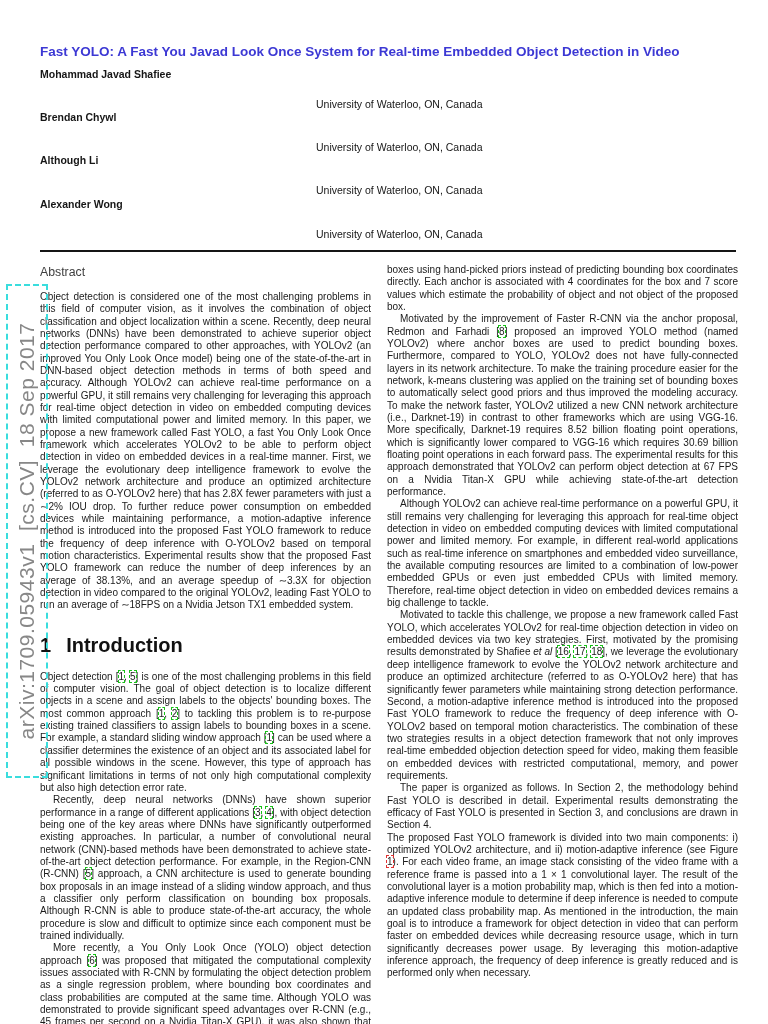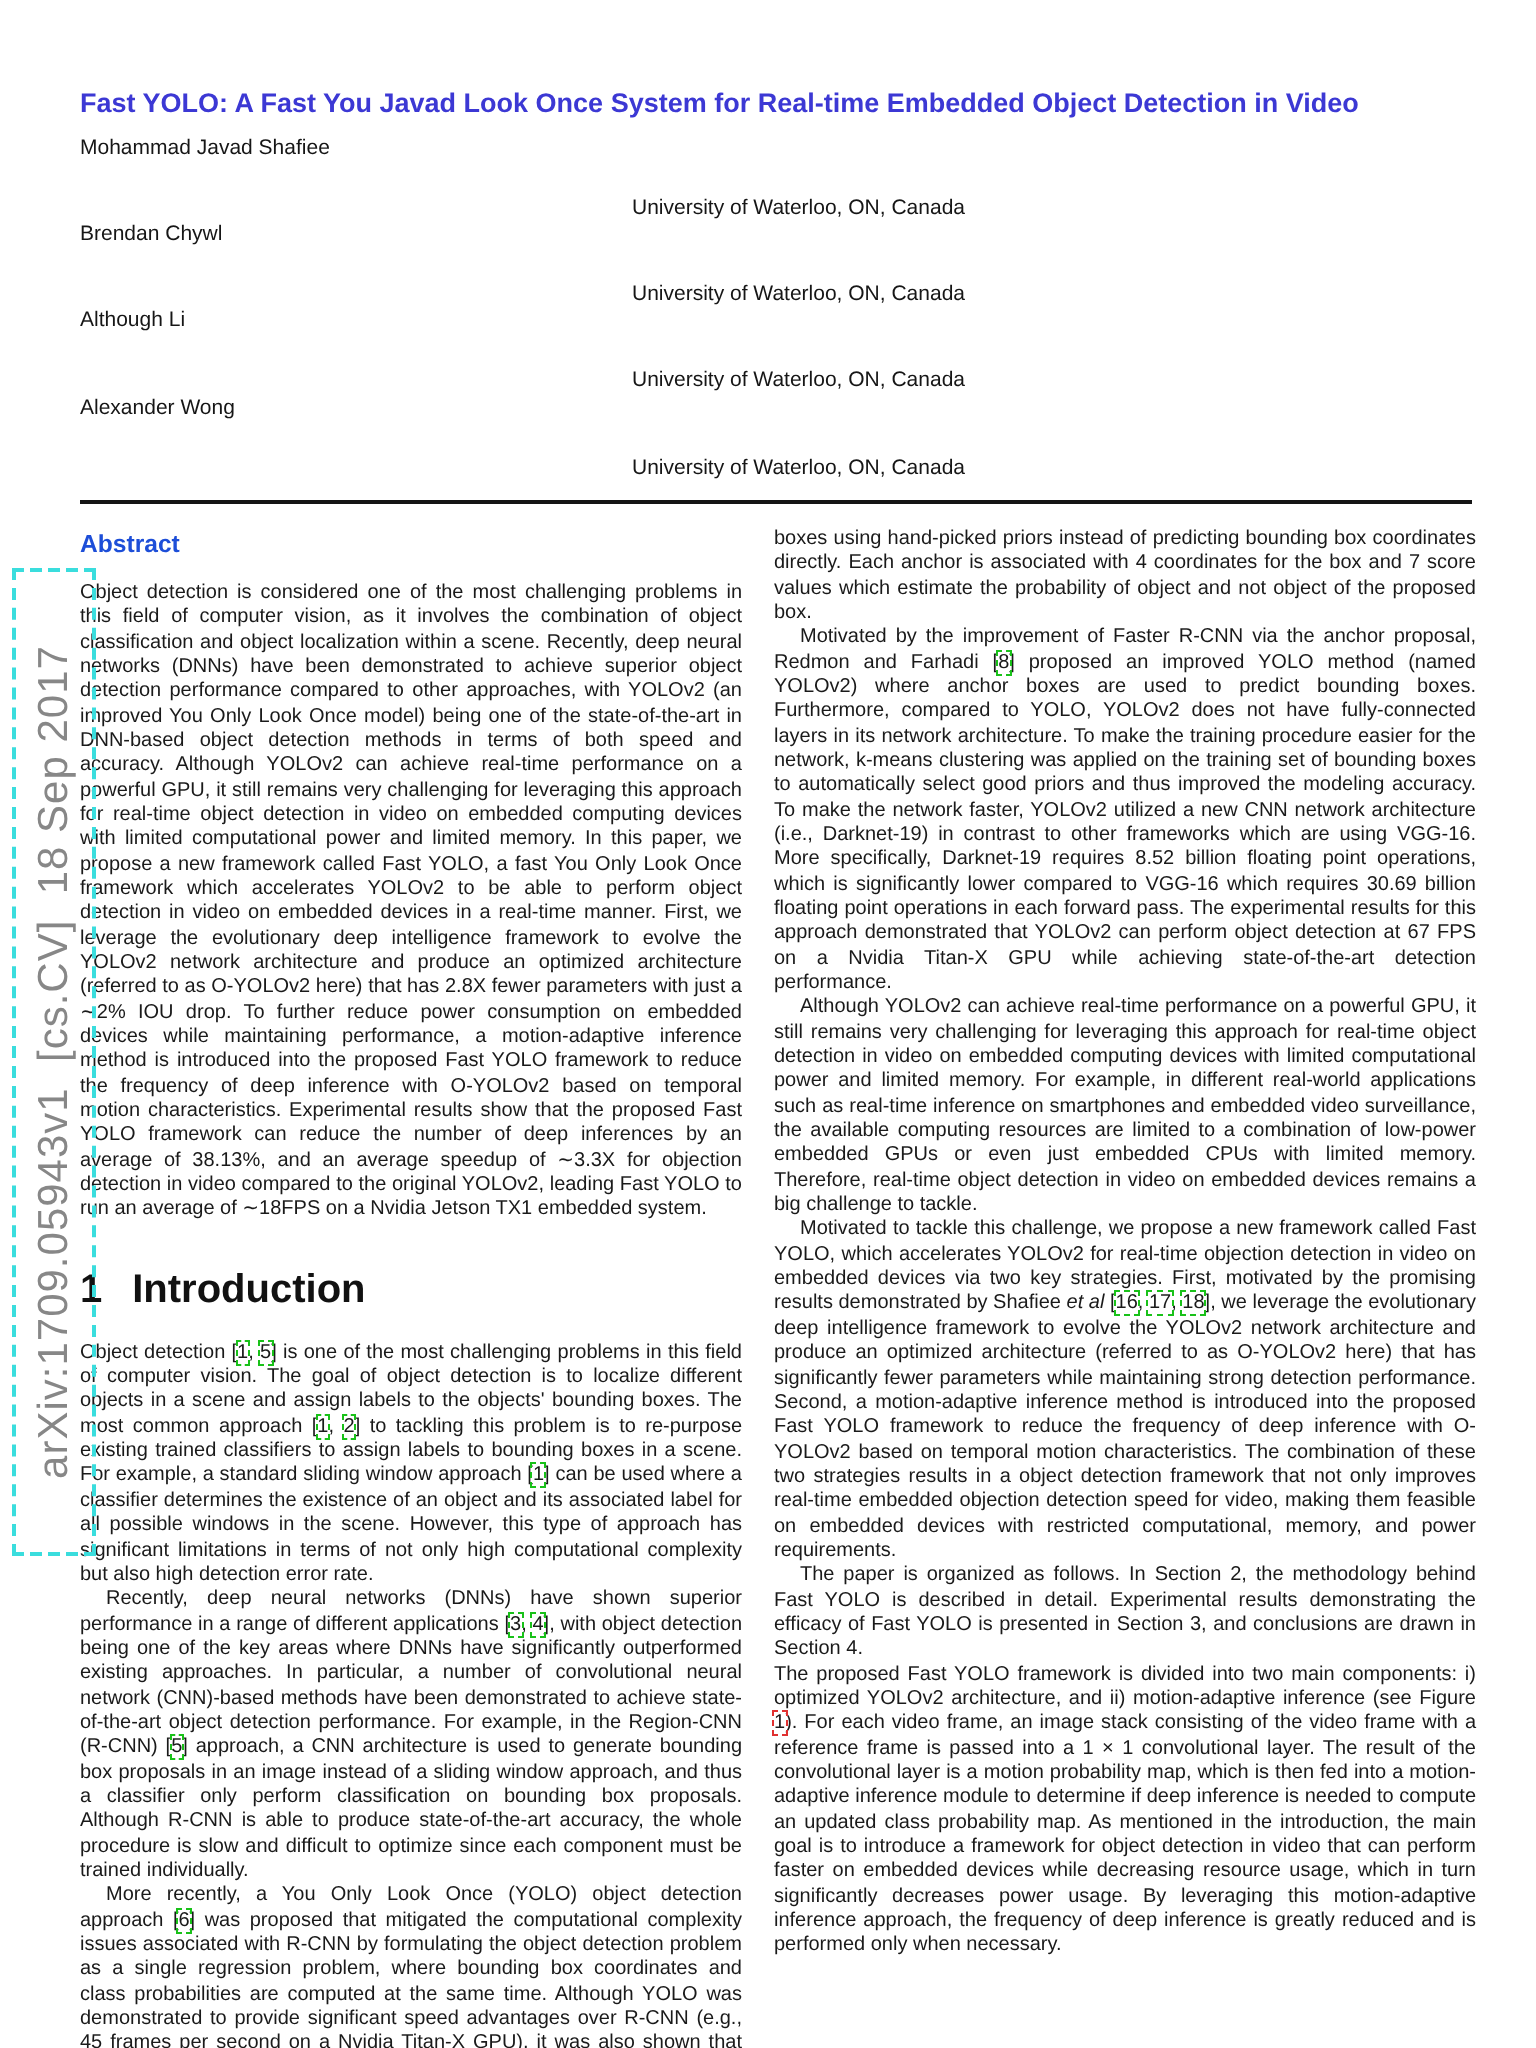--- a/index.html
+++ b/index.html
@@ -30,30 +30,30 @@
   }
 
   .title {
     margin: 0; padding: 44px 30px 0 40px;
     font-size: 13.5px; font-weight: bold;
     color: #3c38d4;
     white-space: nowrap;
   }
   .authors { margin: 9px 30px 0 40px; font-size: 10.5px; line-height: 13.2px; }
   .author-row { display: flex; }
-  .author-name { width: 276px; }
+  .author-name { width: 276px; font-weight: bold; }
   .author-aff { width: 352px; margin-top: 30px; }
 
   .rule { margin: 9px 32px 0 40px; width: 696px; border-top: 2px solid #151515; }
 
   .content { display: flex; margin: 12px 30px 0 40px; gap: 16px; }
   .col-left  { width: 331px; }
   .col-right { width: 351px; }
 
-  h2.abs-head { margin: 1px 0 12px 0; font-size: 12.3px; font-weight: bold; color: #1d4ed8; }
+  h2.abs-head { margin: 1px 0 12px 0; font-size: 12.3px; font-weight: normal; color: #404040; }
   h3.sec-head { margin: 22px 0 14px 0; font-size: 20px; font-weight: bold; color: #111; }
   h3.sec-head .sec-num { margin-right: 15px; }
 
   p.para {
     margin: 0; font-size: 10px; line-height: 12.35px;
     text-align: justify; hyphens: auto; -webkit-hyphens: auto;
     color: #1a1a1a;
   }
   p.indent { text-indent: 13px; }
 

